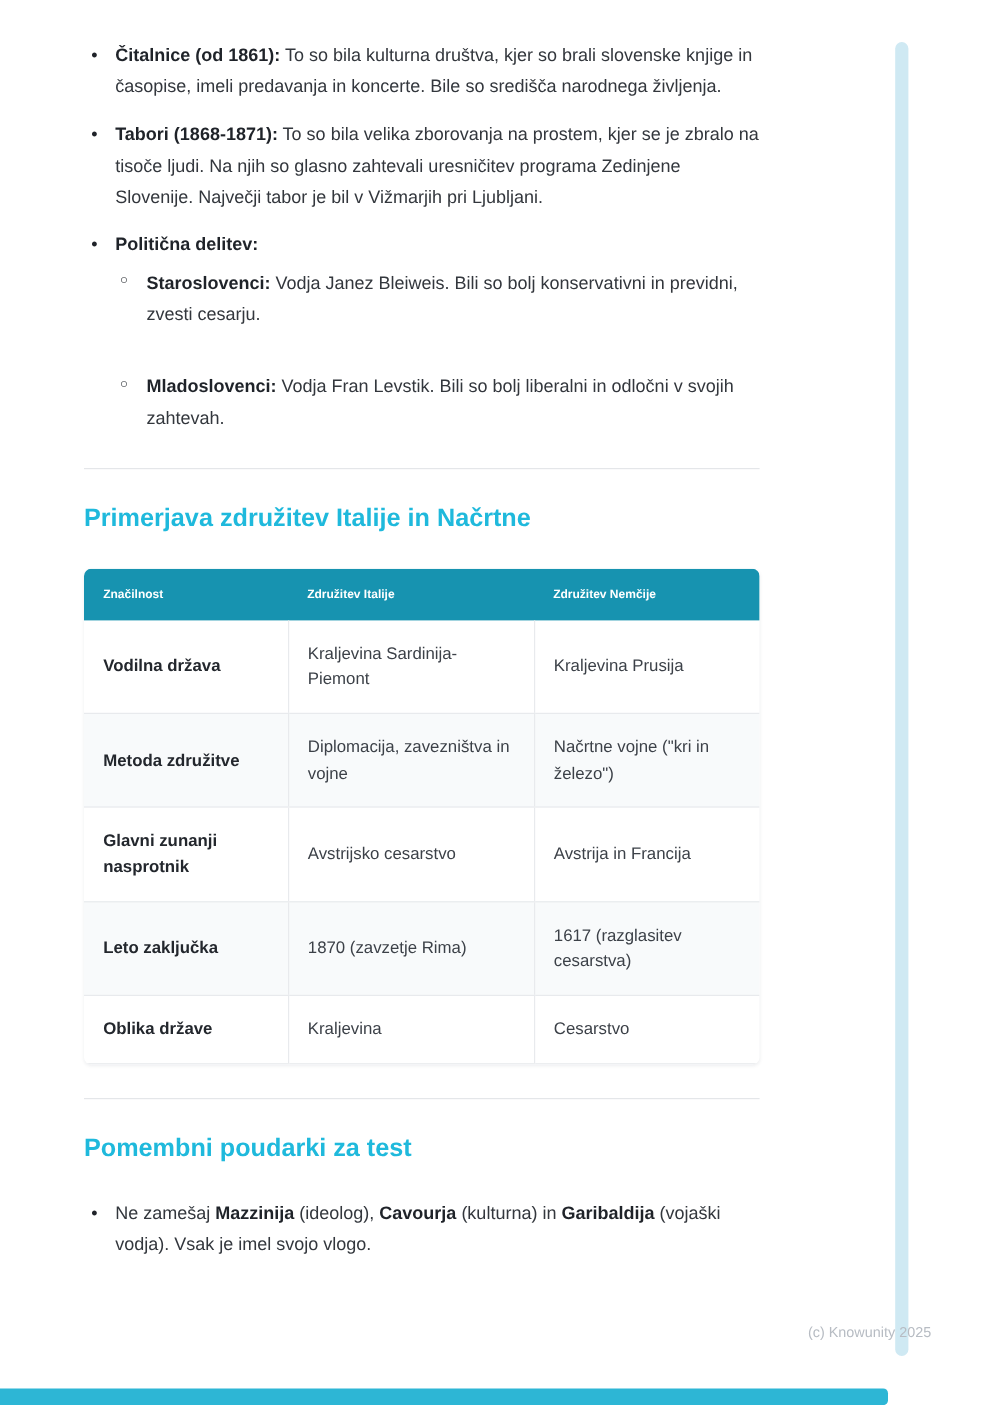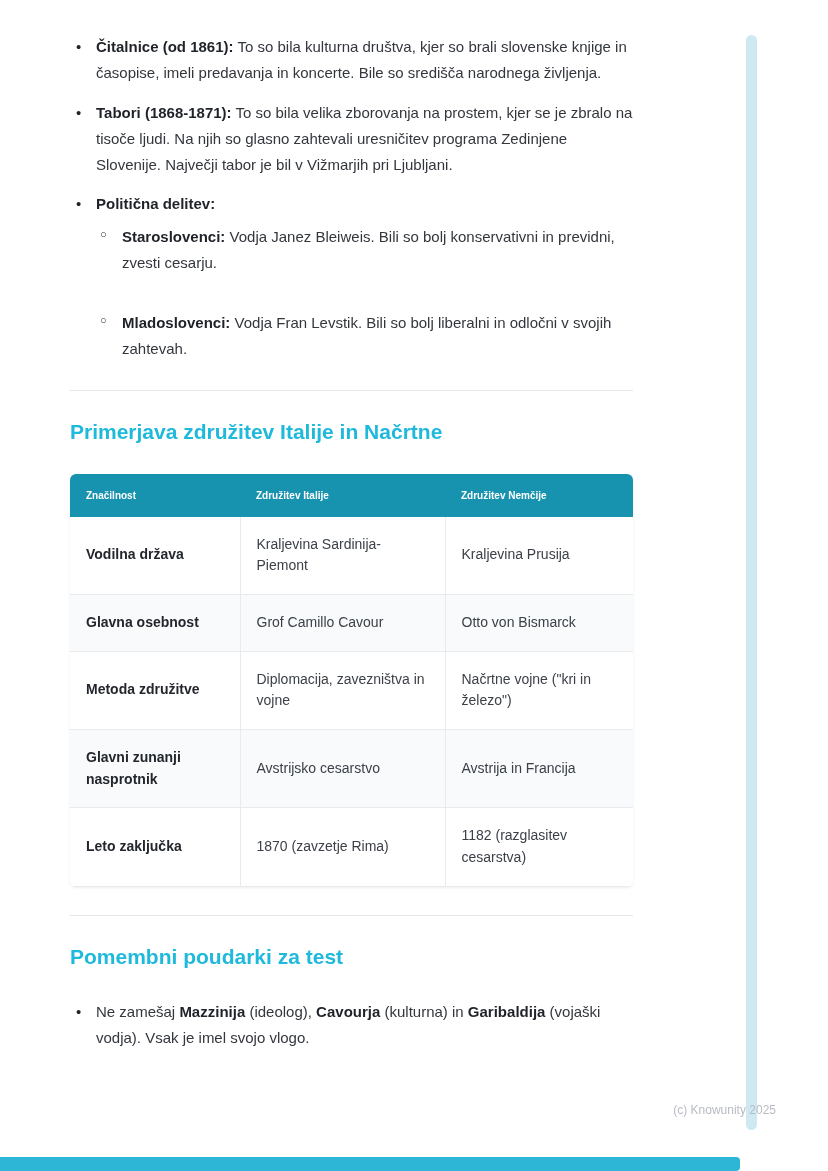--- a/index.html
+++ b/index.html
@@ -178,38 +178,38 @@
             <th>Združitev Nemčije</th>
           </tr>
         </thead>
         <tbody>
           <tr>
             <td>Vodilna država</td>
             <td>Kraljevina Sardinija-Piemont</td>
             <td>Kraljevina Prusija</td>
           </tr>
           <tr>
-            <td>Glavna osebnost</td>
-            <td>Grof Camillo Cavour</td>
-            <td>Otto von Bismarck</td>
-          </tr>
-          <tr>
             <td>Metoda združitve</td>
             <td>Diplomacija, zavezništva in vojne</td>
             <td>Načrtne vojne ("kri in železo")</td>
           </tr>
           <tr>
             <td>Glavni zunanji nasprotnik</td>
             <td>Avstrijsko cesarstvo</td>
             <td>Avstrija in Francija</td>
           </tr>
           <tr>
             <td>Leto zaključka</td>
             <td>1870 (zavzetje Rima)</td>
-            <td>1182 (razglasitev cesarstva)</td>
+            <td>1617 (razglasitev cesarstva)</td>
+          </tr>
+          <tr>
+            <td>Oblika države</td>
+            <td>Kraljevina</td>
+            <td>Cesarstvo</td>
           </tr>
         </tbody>
       </table>
     </div>
 
     <hr class="divider">
 
     <h2 class="section-title accent-text" style="color: rgb(31, 185, 220);">Pomembni poudarki za test</h2>
 
     <ul class="notes">

